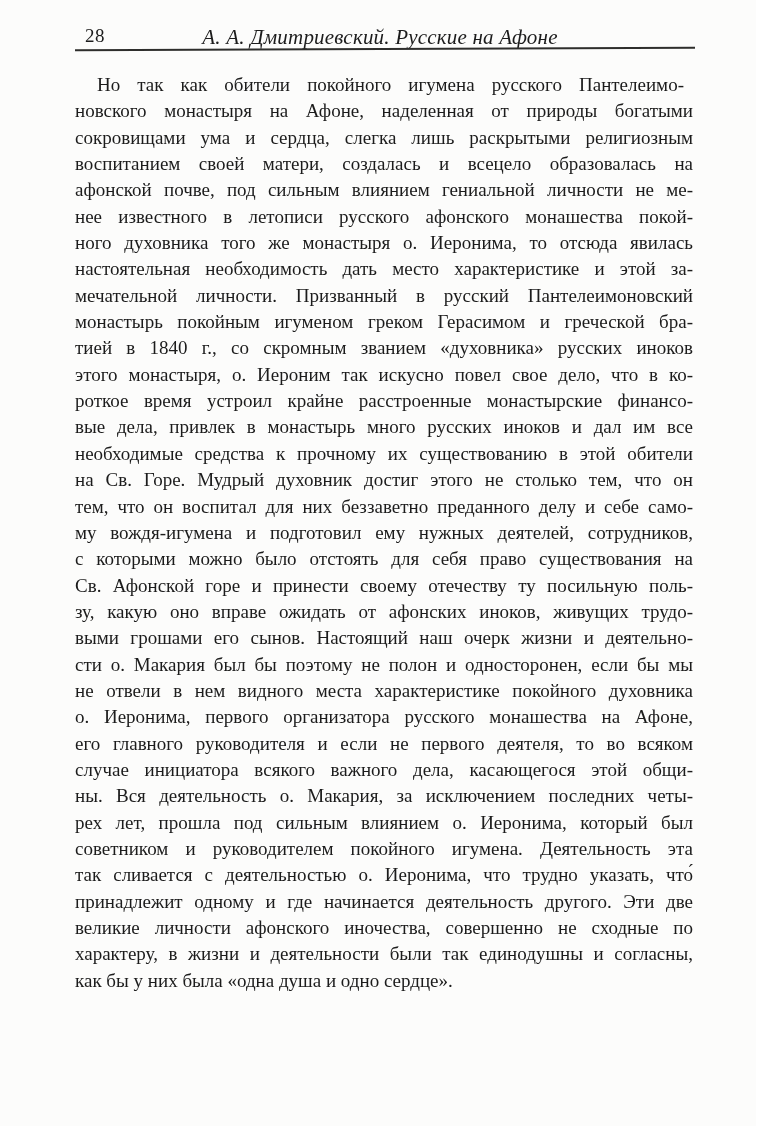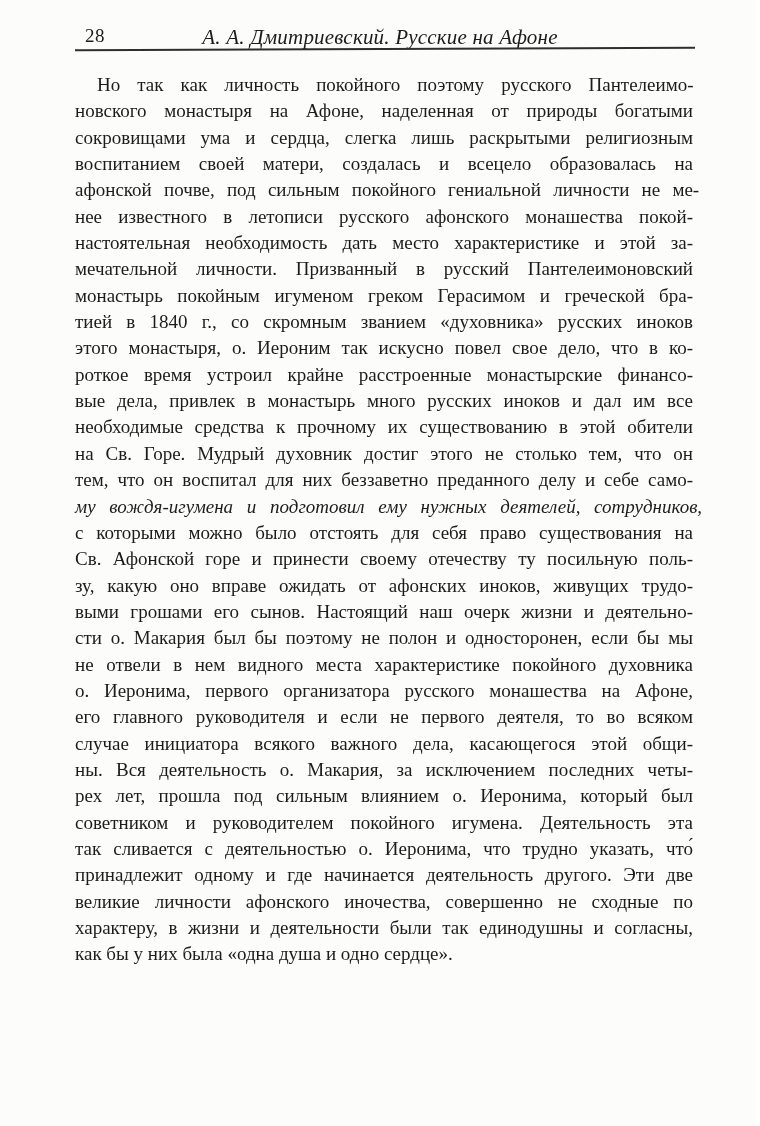--- a/index.html
+++ b/index.html
@@ -74,37 +74,38 @@
 <div class="page">
 
   <header class="running-header">
     <span class="pagenum">28</span>
     <span class="running-title">А. А. Дмитриевский. Русские на Афоне</span>
   </header>
 
   <div class="header-rule"></div>
 
   <main class="body-text">
-      <div class="line" style="padding-left: 22px;"><span style="word-spacing: 12.346px;">Но так как личность покойного поэтому русского Пантелеимо-</span></div>
+      <div class="line" style="padding-left: 22px;"><span style="word-spacing: 12.346px;">Но так как обители покойного игумена русского Пантелеимо-</span></div>
       <div class="line"><span style="word-spacing: 12.8594px;">новского монастыря на Афоне, наделенная от природы богатыми</span></div>
       <div class="line"><span style="word-spacing: 10.2835px;">сокровищами ума и сердца, слегка лишь раскрытыми религиозным</span></div>
       <div class="line"><span style="word-spacing: 13.6853px;">воспитанием своей матери, создалась и всецело образовалась на</span></div>
-      <div class="line"><span style="word-spacing: 7.43945px;">афонской почве, под сильным покойного гениальной личности не ме-</span></div>
+      <div class="line"><span style="word-spacing: 7.43945px;">афонской почве, под сильным влиянием гениальной личности не ме-</span></div>
       <div class="line"><span style="word-spacing: 11.5089px; text-align: center;">нее известного в летописи русского афонского монашества покой-</span></div>
+      <div class="line"><span style="word-spacing: 8.02951px;">ного духовника того же монастыря о. Иеронима, то отсюда явилась</span></div>
       <div class="line"><span style="word-spacing: 10.3795px;">настоятельная необходимость дать место характеристике и этой за-</span></div>
       <div class="line"><span style="word-spacing: 14.075px;">мечательной личности. Призванный в русский Пантелеимоновский</span></div>
       <div class="line"><span style="word-spacing: 9.76786px;">монастырь покойным игуменом греком Герасимом и греческой бра-</span></div>
       <div class="line"><span style="word-spacing: 9.46354px;">тией в 1840 г., со скромным званием «духовника» русских иноков</span></div>
       <div class="line"><span style="word-spacing: 6.14489px;">этого монастыря, о. Иероним так искусно повел свое дело, что в ко-</span></div>
       <div class="line"><span style="word-spacing: 10.6432px;">роткое время устроил крайне расстроенные монастырские финансо-</span></div>
       <div class="line"><span style="word-spacing: 6.97017px;">вые дела, привлек в монастырь много русских иноков и дал им все</span></div>
       <div class="line"><span style="word-spacing: 6.99805px;">необходимые средства к прочному их существованию в этой обители</span></div>
       <div class="line"><span style="word-spacing: 7.18608px;">на Св. Горе. Мудрый духовник достиг этого не столько тем, что он</span></div>
       <div class="line"><span style="word-spacing: 4.25142px;">тем, что он воспитал для них беззаветно преданного делу и себе само-</span></div>
-      <div class="line"><span style="word-spacing: 8.98884px; font-style: italic;">му вождя-игумена и подготовил ему нужных деятелей, сотрудников,</span></div>
+      <div class="line"><span style="word-spacing: 8.98884px;">му вождя-игумена и подготовил ему нужных деятелей, сотрудников,</span></div>
       <div class="line"><span style="word-spacing: 8.04688px;">с которыми можно было отстоять для себя право существования на</span></div>
       <div class="line"><span style="word-spacing: 6.56424px;">Св. Афонской горе и принести своему отечеству ту посильную поль-</span></div>
       <div class="line"><span style="word-spacing: 7.96701px;">зу, какую оно вправе ожидать от афонских иноков, живущих трудо-</span></div>
       <div class="line"><span style="word-spacing: 6.66146px;">выми грошами его сынов. Настоящий наш очерк жизни и деятельно-</span></div>
       <div class="line"><span style="word-spacing: 4.06641px;">сти о. Макария был бы поэтому не полон и односторонен, если бы мы</span></div>
       <div class="line"><span style="word-spacing: 7.79492px;">не отвели в нем видного места характеристике покойного духовника</span></div>
       <div class="line"><span style="word-spacing: 9.95089px;">о. Иеронима, первого организатора русского монашества на Афоне,</span></div>
       <div class="line"><span style="word-spacing: 7.90156px;">его главного руководителя и если не первого деятеля, то во всяком</span></div>
       <div class="line"><span style="word-spacing: 10.875px;">случае инициатора всякого важного дела, касающегося этой общи-</span></div>
       <div class="line"><span style="word-spacing: 8.55664px;">ны. Вся деятельность о. Макария, за исключением последних четы-</span></div>

